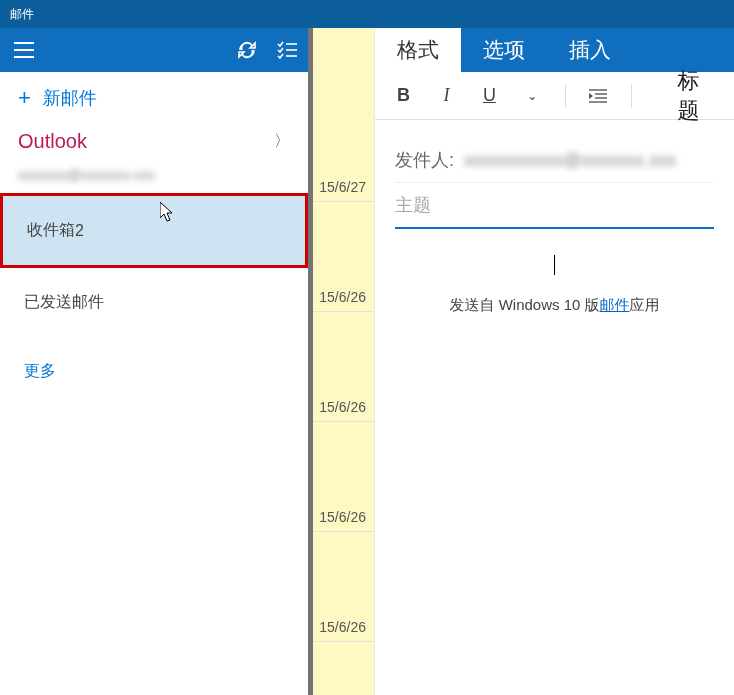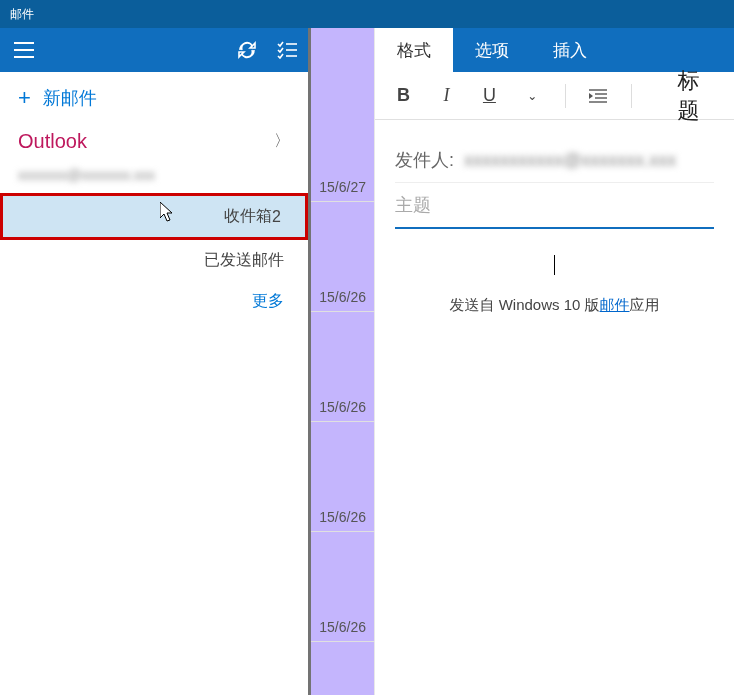--- a/index.html
+++ b/index.html
@@ -19,37 +19,37 @@
     
     .new-mail { padding: 14px 18px; display: flex; align-items: center; color: #0178d7; font-size: 18px; cursor: pointer; gap: 12px; }
     .plus-icon { font-size: 22px; line-height: 1; font-weight: 300; }
     
     .account-row { padding: 6px 18px 14px 18px; display: flex; align-items: center; justify-content: space-between; cursor: pointer; }
     .account-name { font-size: 20px; color: #be185d; }
     .account-email { font-size: 14px; color: #888; filter: blur(3px); padding: 0 18px 10px 18px; user-select: none; }
     .chevron { font-size: 16px; color: #555; }
     
     .folder-list { }
-    .folder-item { display: flex; align-items: center; justify-content: flex-end; padding: 10px 24px; font-size: 16px; color: #444; cursor: pointer; position: relative; }
+    .folder-item { display: flex; align-items: center; justify-content: flex-start; padding: 24px 24px; font-size: 16px; color: #444; cursor: pointer; position: relative; }
     .folder-item.active { background: #cee4f3; border: 3px solid #c00; }
     .folder-count { color: #444; font-size: 16px; }
     .folder-more { color: #0178d7; }
     
     .cursor-arrow { position: absolute; left: 157px; top: 6px; pointer-events: none; }
     
     
-    .mail-list-col { width: 66px; border-left: 3px solid #737373; display: flex; flex-direction: column; padding-top: 44px; background: #c4b5fd; }
+    .mail-list-col { width: 66px; border-left: 5px solid #737373; display: flex; flex-direction: column; padding-top: 44px; background: #fef9c3; }
     .mail-list-inner { display: flex; flex-direction: column; }
     .mail-list-date { height: 110px; display: flex; align-items: flex-end; justify-content: flex-end; padding: 6px 8px; font-size: 14px; color: #555; border-bottom: 1px solid #e0e0e0; }
     .mail-list-date:first-child { height: 130px; }
     
     
     .compose-panel { flex: 1; display: flex; flex-direction: column; border-left: 1px solid #e8e8e8; }
     .tab-bar { height: 44px; background: #106ebe; display: flex; align-items: stretch; }
-    .tab { padding: 0 22px; display: flex; align-items: center; color: #fff; font-size: 17px; cursor: pointer; }
+    .tab { padding: 0 22px; display: flex; align-items: center; color: #fff; font-size: 21px; cursor: pointer; }
     .tab.active { background: #fff; color: #333; }
     
     .format-bar { height: 48px; border-bottom: 1px solid #e0e0e0; display: flex; align-items: center; padding: 0 18px; gap: 22px; }
     .fmt-btn { font-size: 18px; color: #444; cursor: pointer; display: flex; align-items: center; justify-content: center; width: 24px; }
     .fmt-bold { font-weight: bold; }
     .fmt-italic { font-style: italic; font-family: serif; }
     .fmt-underline { text-decoration: underline; }
     .fmt-dd { font-size: 12px; }
     .fmt-divider { width: 1px; height: 24px; background: #ddd; }
     .fmt-heading { font-size: 22px; color: #222; margin-left: 24px; }

